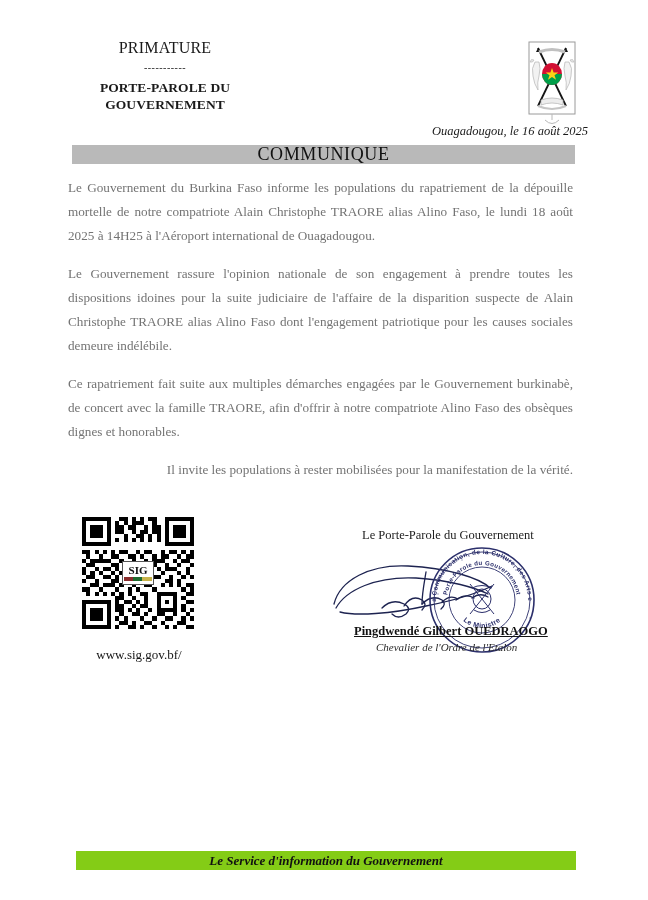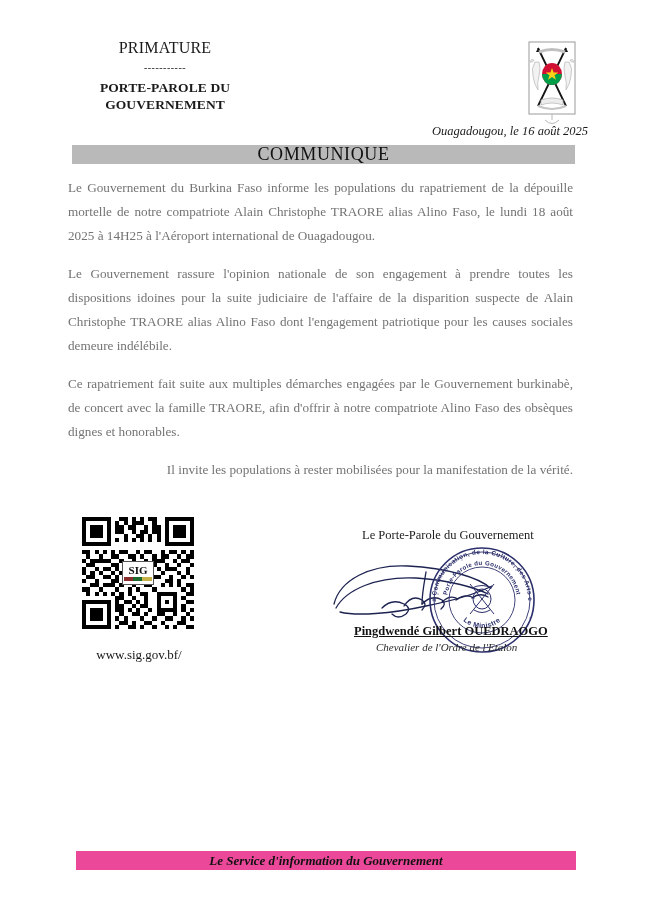--- a/index.html
+++ b/index.html
@@ -232,21 +232,21 @@
     color: #2a2a2a;
   }
 
   
   .footer {
     position: absolute;
     left: 76px;
     top: 851px;
     width: 500px;
     height: 19px;
-    background: #ec4899;
+    background: #84cc16;
     display: flex;
     align-items: center;
     justify-content: center;
   }
   .footer-text {
     font-weight: bold;
     font-style: italic;
     font-size: 13px;
     color: #111;
   }

